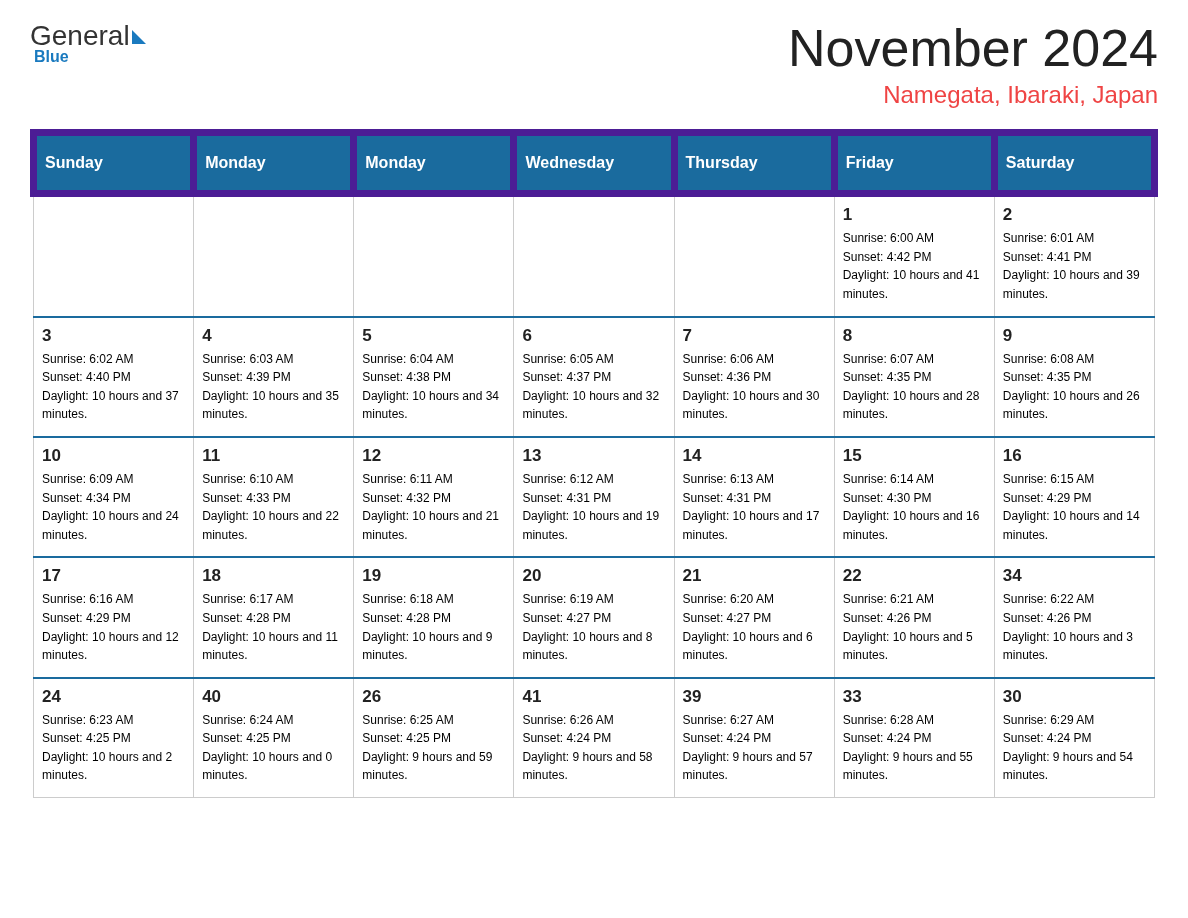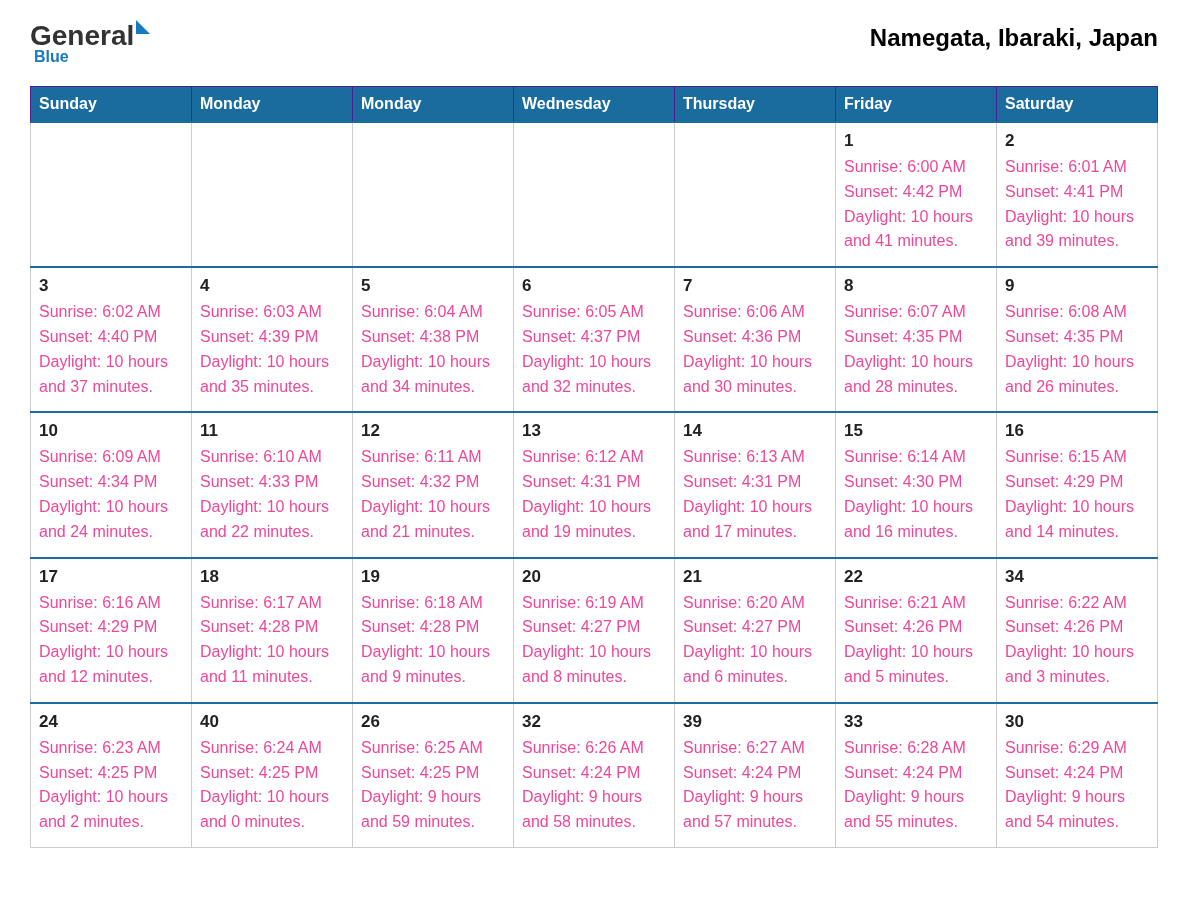--- a/index.html
+++ b/index.html
@@ -17,23 +17,23 @@
       align-items: flex-start;
       margin-bottom: 20px;
     }
     .logo {
       display: flex;
       flex-direction: column;
       align-items: flex-start;
     }
     .logo-text {
       display: flex;
-      align-items: flex-start;
+      align-items: center;
       font-size: 28px;
-      font-weight: bold;
+      font-weight: normal;
       color: #333;
     }
     .logo-triangle {
       width: 0;
       height: 0;
       border-left: 14px solid #1a7abf;
       border-top: 14px solid transparent;
       border-bottom: 0px solid transparent;
       display: inline-block;
       margin-left: 2px;
@@ -50,37 +50,36 @@
       text-align: right;
     }
     .month-title {
       font-size: 52px;
       font-weight: normal;
       color: #222;
       line-height: 1.1;
     }
     .location-title {
       font-size: 24px;
-      color: #000000;
+      color: #ef4444;
       margin-top: 4px;
-      font-weight: bold;
     }
     .calendar-table {
       width: 100%;
       border-collapse: collapse;
       table-layout: fixed;
     }
     .calendar-table thead tr th {
       background-color: #1a6b9e;
       color: #fff;
       font-size: 16px;
       font-weight: bold;
-      padding: 8px 8px;
+      padding: 18px 8px;
       text-align: left;
-      border: 1px solid #4c1d95;
+      border: 7px solid #4c1d95;
     }
     .calendar-table tbody tr {
       border-top: 2px solid #1a6b9e;
     }
     .calendar-table tbody tr td {
       vertical-align: top;
       padding: 8px 8px 12px 8px;
       border-left: 1px solid #ccc;
       border-right: 1px solid #ccc;
       border-bottom: 1px solid #ccc;
@@ -88,40 +87,41 @@
       height: 120px;
     }
     .day-num {
       font-size: 17px;
       font-weight: bold;
       color: #222;
       display: block;
       margin-bottom: 4px;
     }
     .day-info {
-      font-size: 16px;
-      color: #ec4899;
+      font-size: 12px;
+      color: #000000;
       line-height: 1.55;
     }
     .empty-cell {
       background: #fff;
     }
   </style>
 </head>
 <body>
 
 <div class="header">
   <div class="logo">
     <div class="logo-text">
       <span>General</span>
       <span class="logo-triangle"></span>
     </div>
     <div class="logo-sub">Blue</div>
   </div>
   <div class="title-area">
+    <div class="month-title">November 2024</div>
     <div class="location-title">Namegata, Ibaraki, Japan</div>
   </div>
 </div>
 
 <table class="calendar-table">
   <thead>
     <tr>
       <th>Sunday</th>
       <th>Monday</th>
       <th>Monday</th>
@@ -244,21 +244,21 @@
         </td>
         <td>
           <span class="day-num">40</span>
           <div class="day-info">Sunrise: 6:24 AM<br>Sunset: 4:25 PM<br>Daylight: 10 hours and 0 minutes.</div>
         </td>
         <td>
           <span class="day-num">26</span>
           <div class="day-info">Sunrise: 6:25 AM<br>Sunset: 4:25 PM<br>Daylight: 9 hours and 59 minutes.</div>
         </td>
         <td>
-          <span class="day-num">32</span>
+          <span class="day-num">41</span>
           <div class="day-info">Sunrise: 6:26 AM<br>Sunset: 4:24 PM<br>Daylight: 9 hours and 58 minutes.</div>
         </td>
         <td>
           <span class="day-num">39</span>
           <div class="day-info">Sunrise: 6:27 AM<br>Sunset: 4:24 PM<br>Daylight: 9 hours and 57 minutes.</div>
         </td>
         <td>
           <span class="day-num">33</span>
           <div class="day-info">Sunrise: 6:28 AM<br>Sunset: 4:24 PM<br>Daylight: 9 hours and 55 minutes.</div>
         </td>

